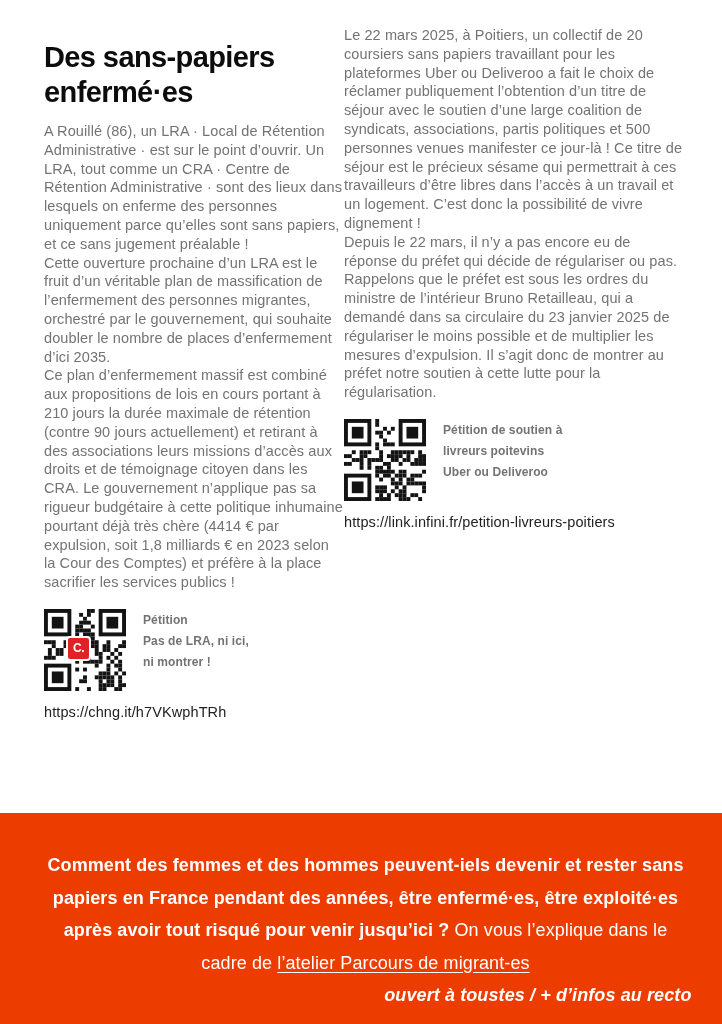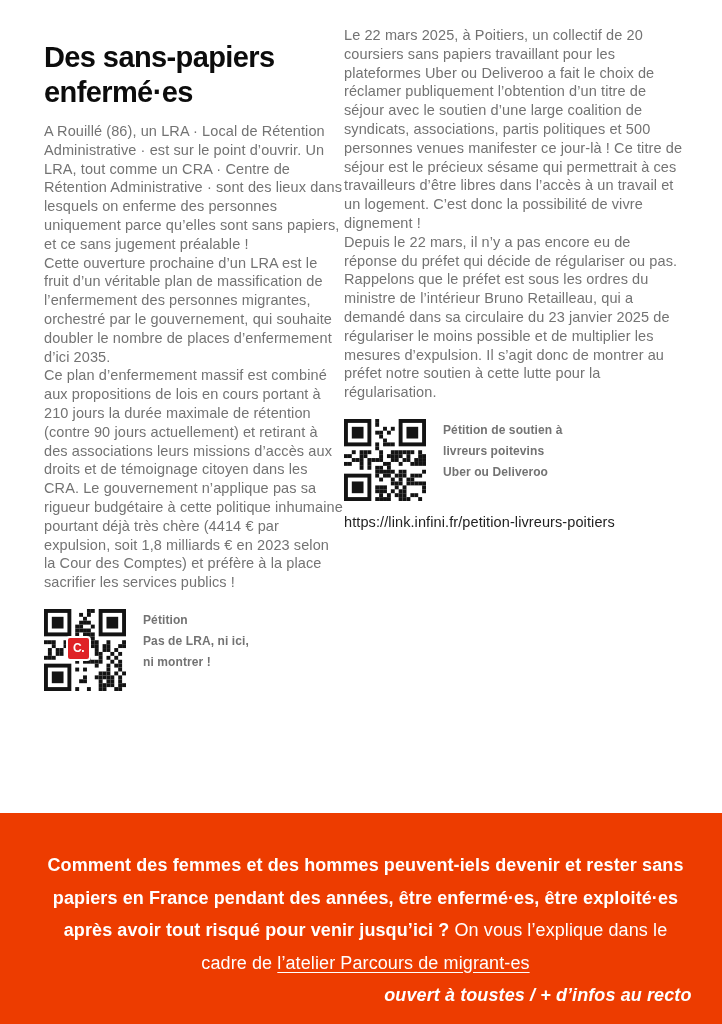--- a/index.html
+++ b/index.html
@@ -237,20 +237,21 @@
             <rect x="76" y="80" width="4" height="4" fill="#131313"></rect>
           </svg>
         <div class="qr-badge" style="background: rgb(223, 34, 38);">C.</div>
       </div>
       <div class="petition-label">
         <div>Pétition</div>
         <div>Pas de LRA, ni ici,</div>
         <div>ni montrer !</div>
       </div>
     </div>
+    <div class="petition-url">https://chng.it/h7VKwphTRh</div>
   </div>
 
   <div class="column">
     <div class="article-body">
       <p>Le 22 mars 2025, à Poitiers, un collectif de 20 coursiers sans papiers travaillant pour les plateformes Uber ou Deliveroo a fait le choix de réclamer publiquement l’obtention d’un titre de séjour avec le soutien d’une large coalition de syndicats, associations, partis politiques et 500 personnes venues manifester ce jour-là ! Ce titre de séjour est le précieux sésame qui permettrait à ces travailleurs d’être libres dans l’accès à un travail et un logement. C’est donc la possibilité de vivre dignement !</p>
       <p>Depuis le 22 mars, il n’y a pas encore eu de réponse du préfet qui décide de régulariser ou pas. Rappelons que le préfet est sous les ordres du ministre de l’intérieur Bruno Retailleau, qui a demandé dans sa circulaire du 23 janvier 2025 de régulariser le moins possible et de multiplier les mesures d’expulsion. Il s’agit donc de montrer au préfet notre soutien à cette lutte pour la régularisation.</p>
     </div>
     <div class="petition">
       <div class="qr-wrap">
         <svg id="qr2" viewBox="0 0 84 84">

